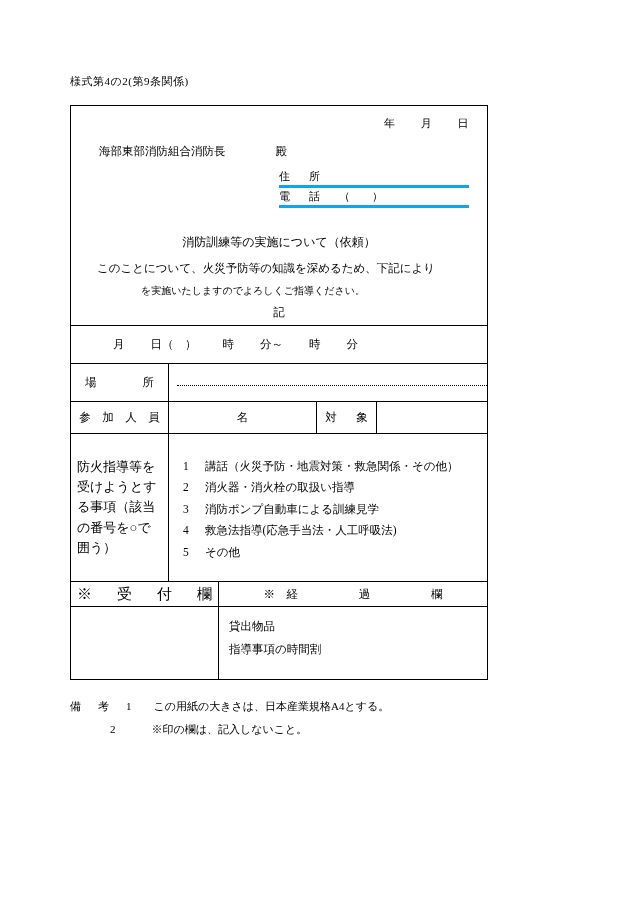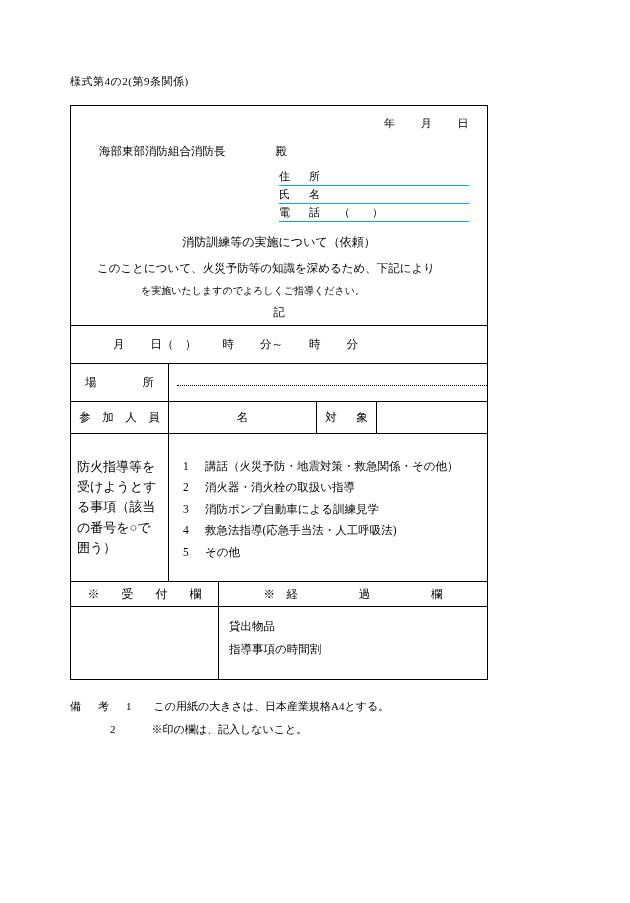--- a/index.html
+++ b/index.html
@@ -60,21 +60,21 @@
   }
   .addressee .dono { margin-left: 50px; }
   .sender {
     position: absolute;
     right: 18px;
     top: 62px;
     width: 190px;
     font-size: 11px;
   }
   .sender .row {
-    border-bottom: 1px solid #0ea5e9;
+    border-bottom: 3px solid #0ea5e9;
     height: 17px;
     line-height: 17px;
     display: flex;
   }
   .sender .row .lbl {
     width: 60px;
     letter-spacing: 4px;
   }
   .sender .row .val {
     flex: 1;
@@ -195,21 +195,21 @@
     border-bottom: 1px solid #000;
     height: 24px;
   }
   .foot-head .left {
     width: 148px;
     border-right: 1px solid #000;
     box-sizing: border-box;
     display: flex;
     align-items: center;
     justify-content: center;
-    font-size: 12px;
+    font-size: 15px;
     letter-spacing: 5px;
     text-indent: 5px;
     font-family: Liberation Mono, monospace;
   }
   .foot-head .right {
     flex: 1;
     display: flex;
     align-items: center;
     justify-content: space-around;
     font-size: 11.5px;
@@ -259,24 +259,20 @@
         <span>日</span>
       </div>
 
       <div class="addressee">
         <span>海部東部消防組合消防長</span><span class="dono">殿</span>
       </div>
 
       <div class="sender">
         <div class="row">
           <span class="lbl">住　所</span>
-          <span class="val"></span>
-        </div>
-        <div class="row">
-          <span class="lbl">氏　名</span>
           <span class="val"></span>
         </div>
         <div class="row">
           <span class="lbl">電　話</span>
           <span class="val">（　　）</span>
         </div>
       </div>
 
       <div class="title-line">消防訓練等の実施について（依頼）</div>
       <div class="body-line1">このことについて、火災予防等の知識を深めるため、下記により</div>

